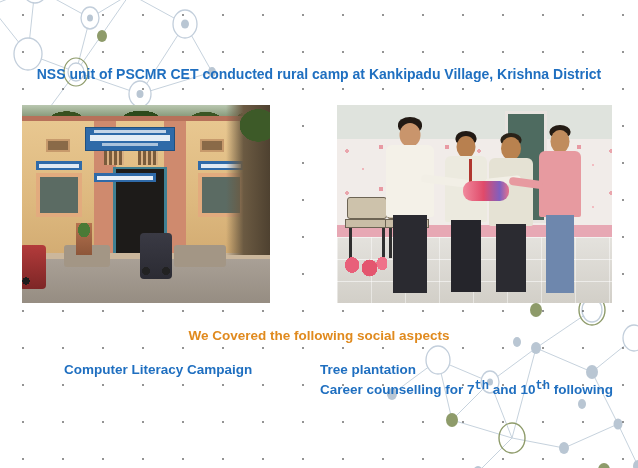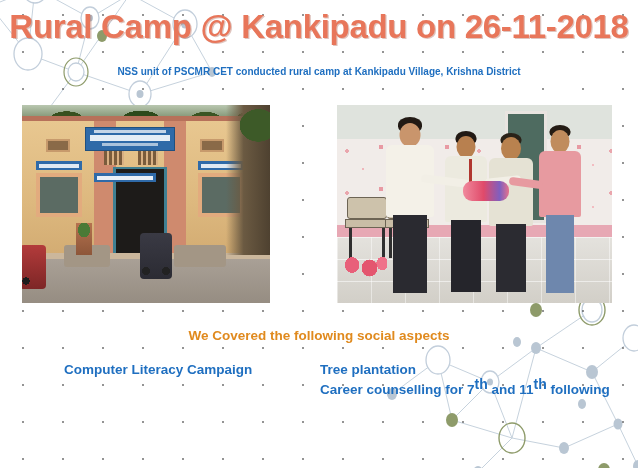--- a/index.html
+++ b/index.html
@@ -39,21 +39,21 @@
                      linear-gradient(-45deg,transparent 45%,#e02b20 45%,#e02b20 55%,transparent 55%);
     background-size:4px 3px;
     background-repeat:repeat-x;
     background-position:0 100%;
     padding-bottom:3px;
   }
 
   
   .subtitle{
     position:absolute;left:0;right:0;top:66px;text-align:center;z-index:4;
-    font-size:10px;font-weight:bold;color:#1F6FC0;white-space:nowrap;
+    font-size:14px;font-weight:bold;color:#1F6FC0;white-space:nowrap;
   }
 
   
   .photo{position:absolute;z-index:3;overflow:hidden;background:#cfcfcf;}
   #photo-left{left:22px;top:105px;width:248px;height:198px;}
   #photo-right{left:337px;top:105px;width:275px;height:198px;}
 
   
   .lp-sky{position:absolute;left:0;top:0;width:100%;height:11px;
           background:linear-gradient(#b9c7b0,#8a9c7d);}
@@ -172,21 +172,21 @@
   .mid-head{
     position:absolute;left:0;right:0;top:328px;text-align:center;z-index:4;
     font-size:13.5px;font-weight:bold;color:#E08A1E;white-space:nowrap;
   }
 
   
   .cols{position:absolute;left:0;right:0;top:360px;z-index:4;}
   .col{position:absolute;color:#1F6FC0;font-size:13.5px;font-weight:bold;line-height:20px;white-space:nowrap;}
   .col-left{left:64px;}
   .col-right{left:320px;}
-  sup{font-size:14px;vertical-align:super;line-height:0;}
+  sup{font-size:12px;vertical-align:super;line-height:0;font-family:Liberation Mono, monospace;}
 </style>
 </head>
 <body>
 
 <div id="slide">
 
   <svg class="netgfx net-tl" viewBox="0 0 270 210">
     <g stroke="#c6d2dd" stroke-width="1" fill="none">
       <path d="M10 30 L55 12 L110 42 L150 18 L205 48 M55 12 L48 78 M110 42 L96 96 L150 18 M48 78 L96 96 L62 142 M96 96 L160 118 L205 48 M62 142 L140 160 L160 118 M10 30 L48 78 M160 118 L232 96 M205 48 L232 96 M140 160 L196 186"></path>
     </g>
@@ -247,23 +247,20 @@
       <ellipse cx="218" cy="172" rx="6" ry="7"></ellipse>
     </g>
     <g fill="none" stroke="#8e9b6a" stroke-width="1.4">
       <ellipse cx="126" cy="140" rx="13" ry="15"></ellipse>
       <ellipse cx="206" cy="12" rx="13" ry="15"></ellipse>
     </g>
   </svg>
 
   <div class="dotgrid"></div>
 
-  <div class="title">
-    <span class="sp">Rural Camp @ </span><span class="sp squiggle-red">Kankipadu</span><span class="sp"> on 26-11-2018</span>
-  </div>
 
   <div class="subtitle">
     <span>NSS unit of PSCMR CET conducted rural camp at </span><span class="squiggle-red">Kankipadu</span><span> Village, Krishna District</span>
   </div>
 
   <div class="photo" id="photo-left">
     <div class="lp-sky"></div>
     <div class="lp-trees"></div>
     <div class="lp-roof"></div>
     <div class="lp-wall"></div>
@@ -350,17 +347,17 @@
   </div>
 
   <div class="mid-head">We Covered the following social aspects</div>
 
   <div class="cols">
     <div class="col col-left">
       <div>Computer Literacy Campaign</div>
     </div>
     <div class="col col-right">
       <div>Tree plantation</div>
-      <div><span>Career counselling for 7</span><sup>th</sup><span> and 11</span><sup>th</sup><span> following</span></div>
+      <div><span>Career counselling for 7</span><sup>th</sup><span> and 10</span><sup>th</sup><span> following</span></div>
     </div>
   </div>
 
 </div>
 
 </body></html>

